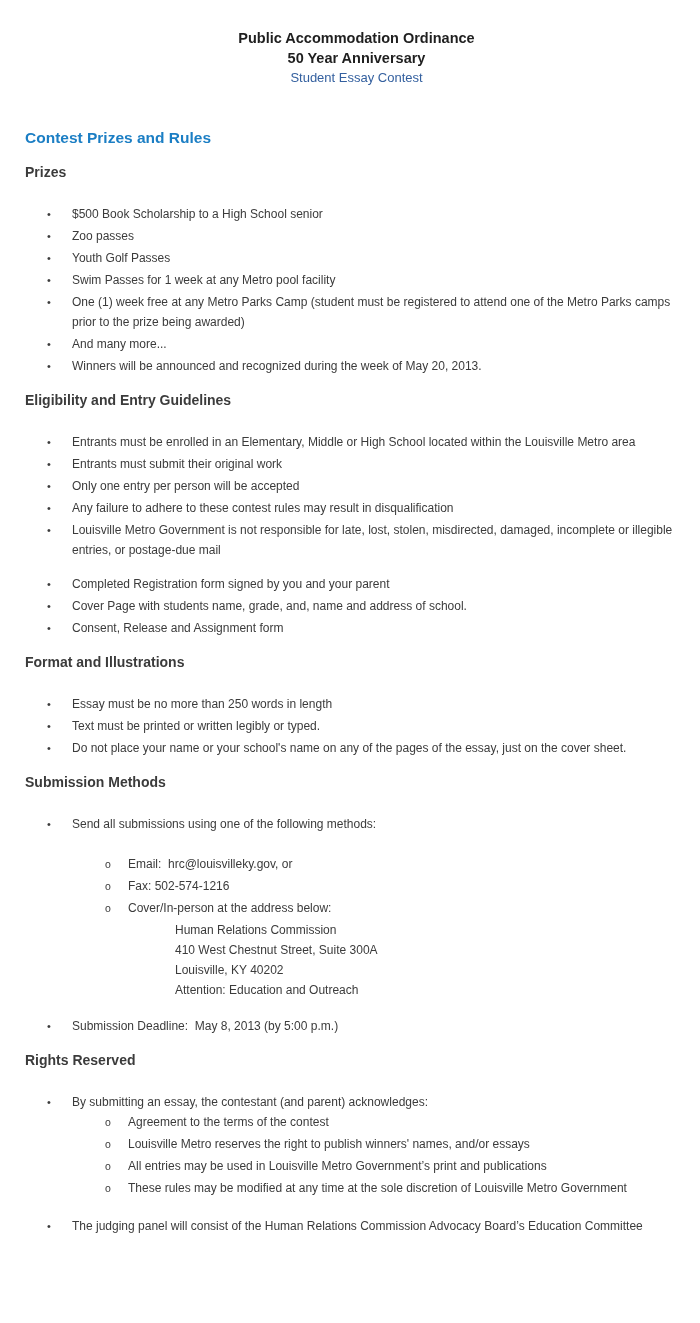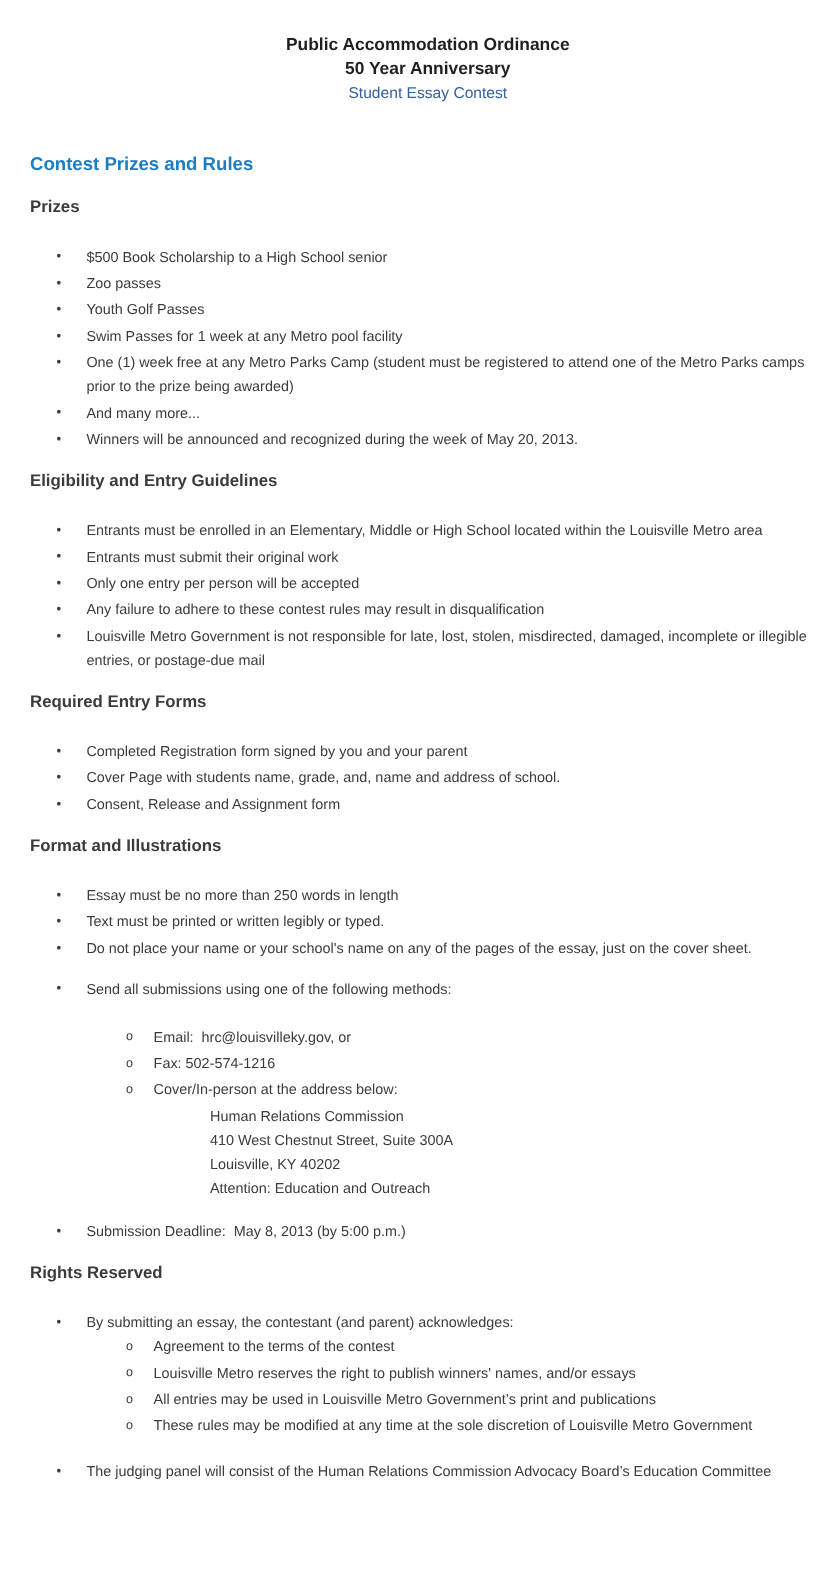--- a/index.html
+++ b/index.html
@@ -157,21 +157,20 @@
             <span class="bullet-marker">•</span>
             <div class="bullet-col"><span class="bullet-text">Any failure to adhere to these contest rules may result in disqualification</span></div>
           </div>
           <div class="bullet-item">
             <span class="bullet-marker">•</span>
             <div class="bullet-col"><span class="bullet-text">Louisville Metro Government is not responsible for late, lost, stolen, misdirected, damaged, incomplete or illegible entries, or postage-due mail</span></div>
           </div>
         </div>
       </section>
       <section class="doc-section">
-        <div class="section-heading">Required Entry Forms</div>
         <div class="bullet-list">
           <div class="bullet-item">
             <span class="bullet-marker">•</span>
             <div class="bullet-col"><span class="bullet-text">Completed Registration form signed by you and your parent</span></div>
           </div>
           <div class="bullet-item">
             <span class="bullet-marker">•</span>
             <div class="bullet-col"><span class="bullet-text">Cover Page with students name, grade, and, name and address of school.</span></div>
           </div>
           <div class="bullet-item">
@@ -191,20 +190,21 @@
             <span class="bullet-marker">•</span>
             <div class="bullet-col"><span class="bullet-text">Text must be printed or written legibly or typed.</span></div>
           </div>
           <div class="bullet-item">
             <span class="bullet-marker">•</span>
             <div class="bullet-col"><span class="bullet-text">Do not place your name or your school's name on any of the pages of the essay, just on the cover sheet.</span></div>
           </div>
         </div>
       </section>
       <section class="doc-section">
+        <div class="section-heading">Submission Methods</div>
         <div class="bullet-list">
           <div class="bullet-item">
             <span class="bullet-marker">•</span>
             <div class="bullet-col"><span class="bullet-text">Send all submissions using one of the following methods:</span><div class="sub-list sub-gap">
                 <div class="sub-item">
                   <span class="sub-marker">o</span>
                   <span class="bullet-text">Email:  hrc@louisvilleky.gov, or</span>
                 </div>
                 <div class="sub-item">
                   <span class="sub-marker">o</span>

